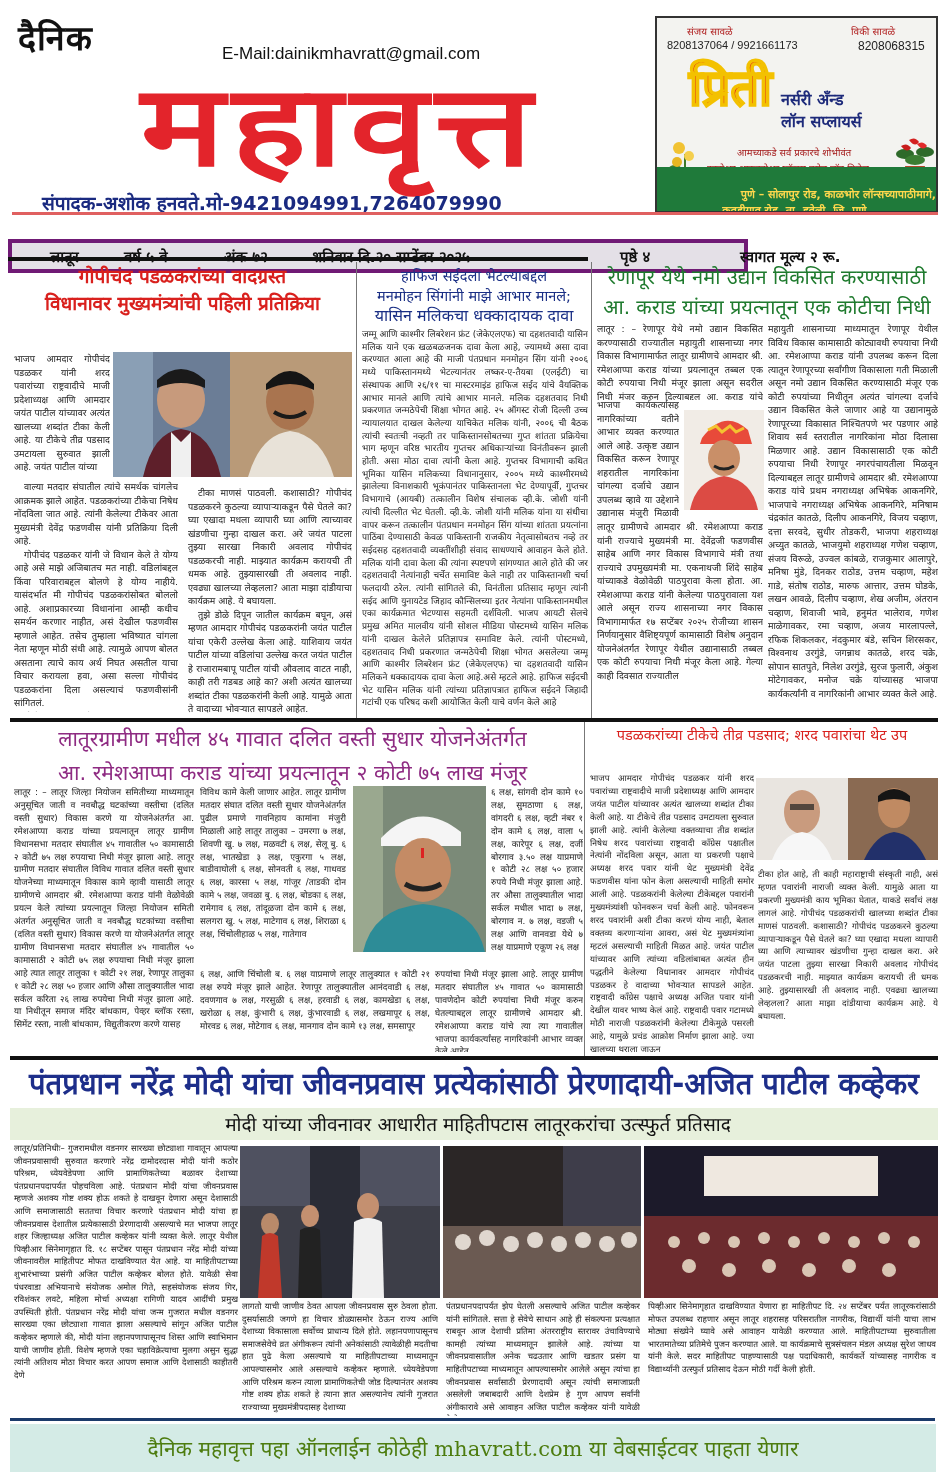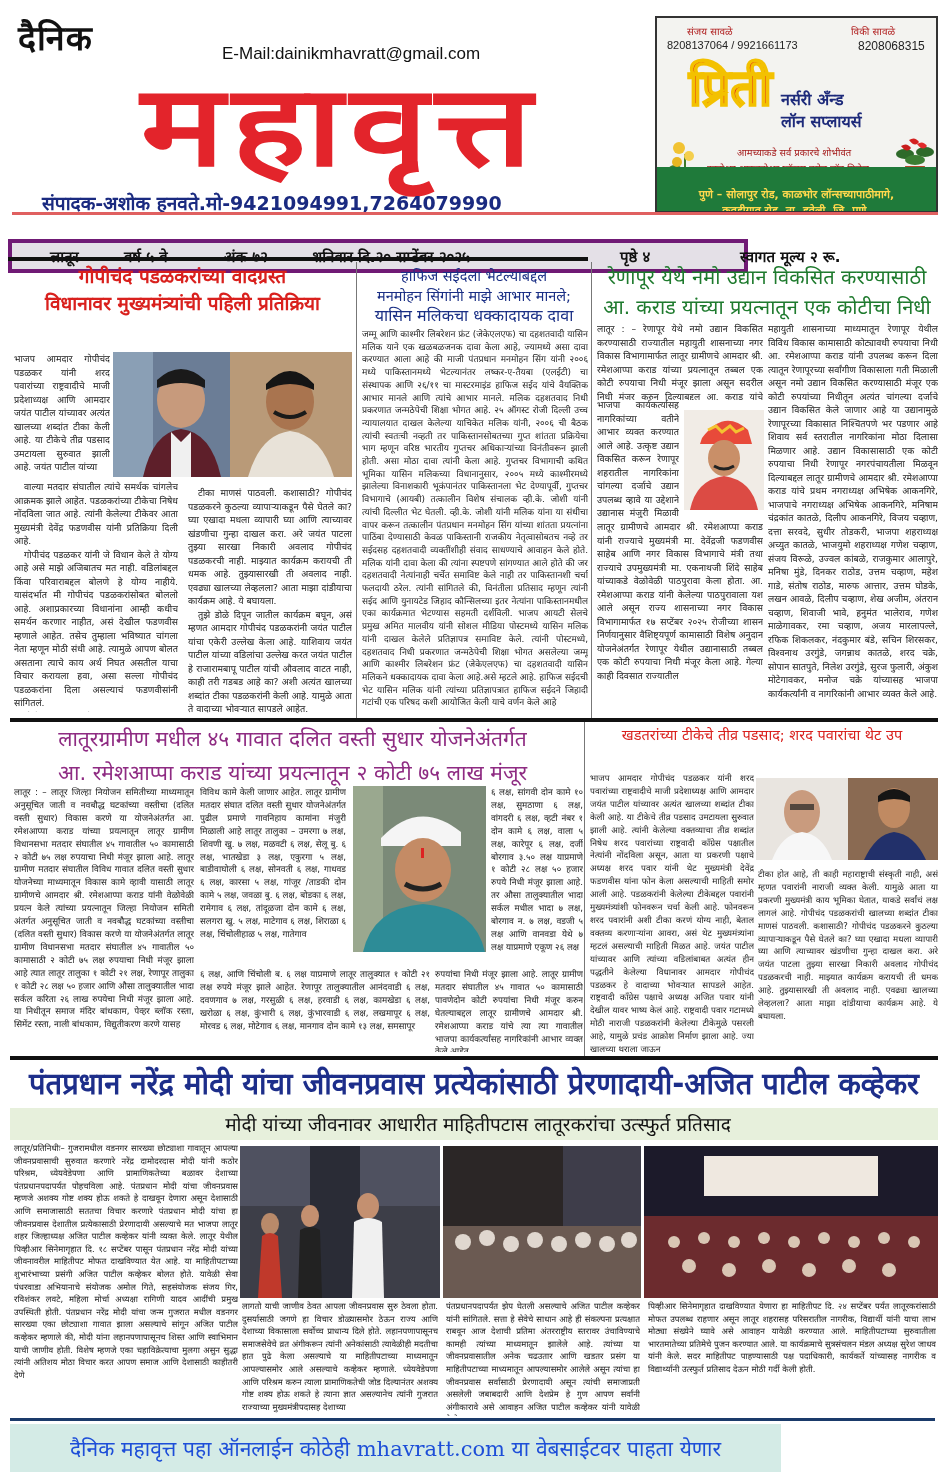--- a/index.html
+++ b/index.html
@@ -18,21 +18,21 @@
   .ad-name1 { position: absolute; left: 30px; top: 6px; font-size: 10px; color: #b01f1f; }
   .ad-phone1 { position: absolute; left: 10px; top: 21px; font: 11px "Liberation Sans", sans-serif; color: #222; }
   .ad-name2 { position: absolute; left: 194px; top: 6px; font-size: 10px; color: #b01f1f; }
   .ad-phone2 { position: absolute; left: 201px; top: 21px; font: 12px "Liberation Sans", sans-serif; color: #222; }
   .ad-brand { position: absolute; left: 32px; top: 40px; font: bold 50px "DejaVu Sans", sans-serif; color: #e2201c; -webkit-text-stroke: 2px #f3c100; line-height: 60px; }
   .ad-sub1 { position: absolute; left: 124px; top: 70px; font: bold 16px "DejaVu Serif", serif; color: #1d2a7a; }
   .ad-sub2 { position: absolute; left: 124px; top: 92px; font: bold 16px "DejaVu Serif", serif; color: #1d2a7a; }
   .ad-desc1 { position: absolute; left: 80px; top: 128px; font-size: 9.5px; color: #a41c1c; white-space: nowrap; }
   .ad-desc2 { position: absolute; left: 50px; top: 144px; font-size: 9.5px; color: #a41c1c; white-space: nowrap; }
   .ad-green { position: absolute; left: 0; bottom: 0; width: 100%; height: 44px; background: #1f7a3a; }
-  .ad-addr1 { position: absolute; left: 0; width: 100%; top: 168px; text-align: center; font: bold 11px "DejaVu Sans", sans-serif; color: #ffd84d; }
+  .ad-addr1 { position: absolute; left: 0; width: 100%; top: 168px; text-align: right; font: bold 11px "DejaVu Sans", sans-serif; color: #ffd84d; }
   .ad-addr2 { position: absolute; left: 0; width: 100%; top: 184px; text-align: center; font: bold 11px "DejaVu Sans", sans-serif; color: #ffd84d; }
   .ad-flower-left { position: absolute; left: 10px; top: 120px; width: 36px; height: 44px; }
   .ad-flower-right { position: absolute; left: 238px; top: 116px; width: 40px; height: 46px; }
 
   
   .rule-top { left: 12px; top: 212px; width: 926px; height: 3px; background: #e06060; }
   .infobar { left: 8px; top: 239px; width: 740px; height: 34px; background: #e4e0e7; border: 4px solid #701a75; display: flex; align-items: center; font: bold 15px "DejaVu Sans", sans-serif; color: #111; }
   .infobar span { position: absolute; white-space: nowrap; }
   .rule-black { left: 8px; top: 257px; width: 580px; height: 4px; background: #111; }
 
@@ -46,21 +46,21 @@
   .h-purple { font: 21px "DejaVu Sans", sans-serif; color: #8e2b82; text-align: center; line-height: 34px; }
   .h-red2 { font: 14.5px "DejaVu Sans", sans-serif; color: #d9201d; text-align: center; line-height: 23px; }
   .h-navy { font: bold 30px "DejaVu Sans", sans-serif; color: #1d2e8a; text-align: center; line-height: 40px; white-space: nowrap; }
   .sub-band { background: #e7f0dc; }
   .h-black { font: 19px "DejaVu Sans", sans-serif; color: #111; text-align: center; line-height: 30px; }
 
   .photo { background: #6c5a52; overflow: hidden; }
   .divider { background: #111; }
   .vline { background: #777; }
 
-  .footer-band { left: 10px; top: 1424px; width: 771px; height: 48px; background: #d4ebe6; display:flex; align-items:center; justify-content:center; font: 21px "DejaVu Serif", serif; color: #1d4ed8; }
+  .footer-band { left: 10px; top: 1424px; width: 926px; height: 48px; background: #d4ebe6; display:flex; align-items:center; justify-content:center; font: 21px "DejaVu Serif", serif; color: #4d7c0f; }
   .footer-rule { left: 10px; top: 1418px; width: 925px; height: 3px; background: #1a3a6a; }
 </style>
 </head>
 <body>
 
 <div class="abs dainik">दैनिक</div>
 <div class="abs email">E-Mail:dainikmhavratt@gmail.com</div>
 <div class="abs logo-text">महावृत्त</div>
 <div class="abs editor">संपादक-अशोक हनवते.मो-9421094991,7264079990</div>
 
@@ -189,21 +189,21 @@
     <path d="M52 98 q18 10 36 0" stroke="#222" stroke-width="5" fill="none"></path>
     <rect x="68" y="62" width="3" height="10" fill="#d22"></rect>
     <path d="M10 166 q10 -44 60 -48 q52 4 62 48z" fill="#2d8c97"></path>
   </svg>
 </div>
 <div class="abs col" style="left:491px; top:786px; width:92px; height:182px; font-size:8.7px; line-height:12.9px;">६ लक्ष, सांगवी दोन कामे १० लक्ष, सुमठाणा ६ लक्ष, वांगदरी ६ लक्ष, व्हटी नंबर १ दोन कामे ६ लक्ष, वाला ५ लक्ष, कारेपूर ६ लक्ष, दर्जी बोरगाव ३.५० लक्ष याप्रमाणे १ कोटी २८ लक्ष ५० हजार रुपये निधी मंजूर झाला आहे. तर औसा तालुक्यातील भादा सर्कल मधील भादा ७ लक्ष, बोरगाव न. ७ लक्ष, वडजी ५ लक्ष आणि वानवडा येथे ७ लक्ष याप्रमाणे एकूण २६ लक्ष</div>
 <div class="abs col" style="left:435px; top:968px; width:148px; height:84px; font-size:8.7px; line-height:12.9px;">रुपयांचा निधी मंजूर झाला आहे. लातूर ग्रामीण मतदार संघातील ४५ गावात ५० कामासाठी पावणेदोन कोटी रुपयांचा निधी मंजूर करुन घेतल्याबद्दल लातूर ग्रामीणचे आमदार श्री. रमेशआप्पा कराड यांचे त्या त्या गावातील भाजपा कार्यकर्त्यांसह नागरिकांनी आभार व्यक्त केले आहेत.</div>
 
 <div class="abs vline" style="left:584px; top:722px; width:1px; height:334px;"></div>
 <div class="abs h-red2" style="left:586px; top:724px; width:352px; white-space:nowrap; overflow:hidden;">
-  <div>खडतरांच्या टीकेचे तीव्र पडसाद; शरद पवारांचा थेट उप</div>
+  <div>पडळकरांच्या टीकेचे तीव्र पडसाद; शरद पवारांचा थेट उप</div>
 </div>
 <div class="abs col" style="left:590px; top:772px; width:164px; height:284px; font-size:8.6px; line-height:12.9px;">भाजप आमदार गोपीचंद पडळकर यांनी शरद पवारांच्या राष्ट्रवादीचे माजी प्रदेशाध्यक्ष आणि आमदार जयंत पाटील यांच्यावर अत्यंत खालच्या शब्दांत टीका केली आहे. या टीकेचे तीव्र पडसाद उमटायला सुरुवात झाली आहे. त्यांनी केलेल्या वक्तव्याचा तीव्र शब्दांत निषेध शरद पवारांच्या राष्ट्रवादी काँग्रेस पक्षातील नेत्यांनी नोंदविला असून, आता या प्रकरणी पक्षाचे अध्यक्ष शरद पवार यांनी थेट मुख्यमंत्री देवेंद्र फडणवीस यांना फोन केला असल्याची माहिती समोर आली आहे. पडळकरांनी केलेल्या टीकेबद्दल पवारांनी मुख्यमंत्र्यांशी फोनवरून चर्चा केली आहे. फोनवरून शरद पवारांनी अशी टीका करणं योग्य नाही, बेताल वक्तव्य करणाऱ्यांना आवरा, असं थेट मुख्यमंत्र्यांना म्हटलं असल्याची माहिती मिळत आहे. जयंत पाटील यांच्यावर आणि त्यांच्या वडिलांबाबत अत्यंत हीन पद्धतीने केलेल्या विधानावर आमदार गोपीचंद पडळकर हे वादाच्या भोवऱ्यात सापडले आहेत. राष्ट्रवादी काँग्रेस पक्षाचे अध्यक्ष अजित पवार यांनी देखील यावर भाष्य केलं आहे. राष्ट्रवादी पवार गटामध्ये मोठी नाराजी पडळकरांनी केलेल्या टीकेमुळे पसरली आहे, यामुळे प्रचंड आक्रोश निर्माण झाला आहे. ज्या खालच्या थराला जाऊन</div>
 <div class="abs photo" style="left:756px; top:778px; width:182px; height:82px;">
   <svg width="182" height="82" viewBox="0 0 182 82">
     <rect width="92" height="82" fill="#e9e5e0"></rect>
     <rect x="92" width="90" height="82" fill="#8a6a52"></rect>
     <ellipse cx="46" cy="34" rx="18" ry="22" fill="#c99b7e"></ellipse>
     <rect x="34" y="26" width="24" height="6" fill="#222" opacity="0.7"></rect>
     <path d="M16 82 q10 -26 30 -28 q20 2 30 28z" fill="#f7f7f7"></path>
     <ellipse cx="138" cy="30" rx="16" ry="20" fill="#c08a62"></ellipse>

